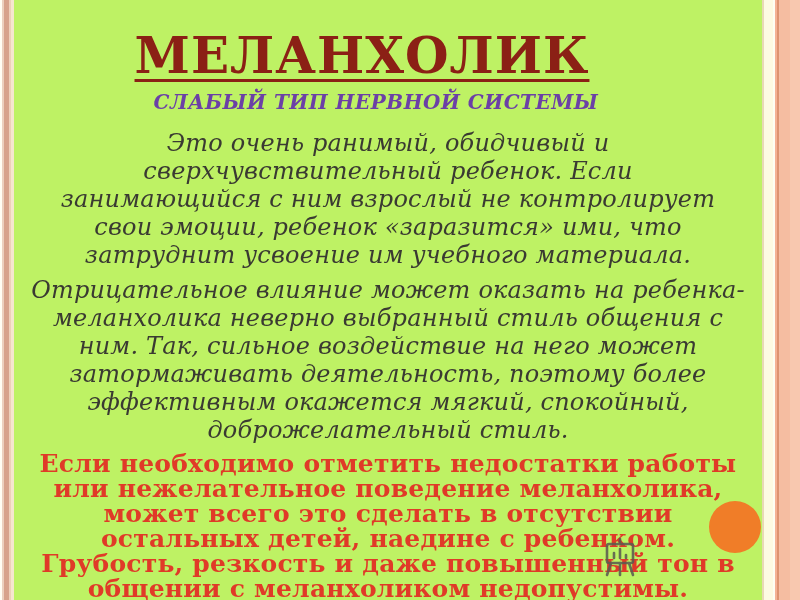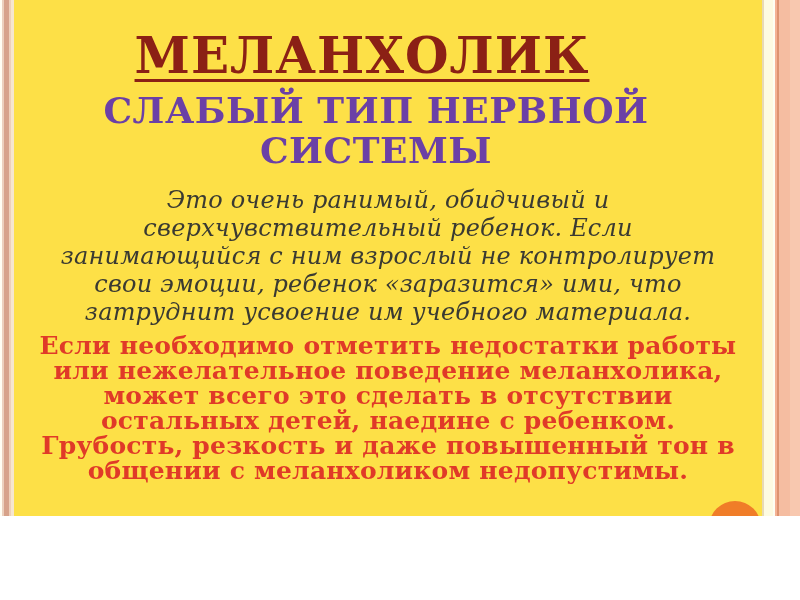--- a/index.html
+++ b/index.html
@@ -1,22 +1,22 @@
 <!DOCTYPE html>
 <html><head>
 <meta charset="utf-8">
 <style>
   html, body { margin: 0; padding: 0; }
   body { width: 800px; height: 600px; overflow: hidden; }
 
   .slide {
     position: relative;
     width: 800px;
-    height: 516px;
-    background: #fde047;
+    height: 600px;
+    background: #bef264;
     overflow: hidden;
     font-family: "DejaVu Serif", "Liberation Serif", serif;
   }
 
   
   .border-left {
     position: absolute; left: 0; top: 0; width: 14px; height: 600px;
     background: linear-gradient(to right,
       #fffdf2 0px 2px,
       #ecd0bd 2px 4px,
@@ -51,22 +51,23 @@
     color: #8b2015;
     text-decoration: underline;
     text-decoration-thickness: 3px;
     text-underline-offset: 6px;
     transform: translateX(-26px);
     line-height: 1.1;
   }
 
   .subtitle {
     margin: 8px 0 0 0;
-    font-size: 36px;
+    font-size: 20px;
     font-weight: 700;
+    font-style: italic;
     letter-spacing: 0.5px;
     color: #6b40a6;
     transform: translateX(-12px);
     line-height: 1.1;
   }
 
   .para {
     white-space: pre-line;
     margin: 0;
   }
@@ -127,20 +128,26 @@
     <h1 class="title">МЕЛАНХОЛИК</h1>
 
     <h2 class="subtitle">СЛАБЫЙ ТИП НЕРВНОЙ СИСТЕМЫ</h2>
 
     <p class="para body-text p1">Это очень ранимый, обидчивый и
 сверхчувствительный ребенок. Если
 занимающийся с ним взрослый не контролирует
 свои эмоции, ребенок «заразится» ими, что
 затруднит усвоение им учебного материала.</p>
 
+    <p class="para body-text p2">Отрицательное влияние может оказать на ребенка-
+меланхолика неверно выбранный стиль общения с
+ним. Так, сильное воздействие на него может
+затормаживать деятельность, поэтому более
+эффективным окажется мягкий, спокойный,
+доброжелательный стиль.</p>
 
     <p class="para red-text">Если необходимо отметить недостатки работы
 или нежелательное поведение меланхолика,
 может всего это сделать в отсутствии
 остальных детей, наедине с ребенком.
 Грубость, резкость и даже повышенный тон в
 общении с меланхоликом недопустимы.</p>
   </div>
 
   <div class="orange-circle"></div>

